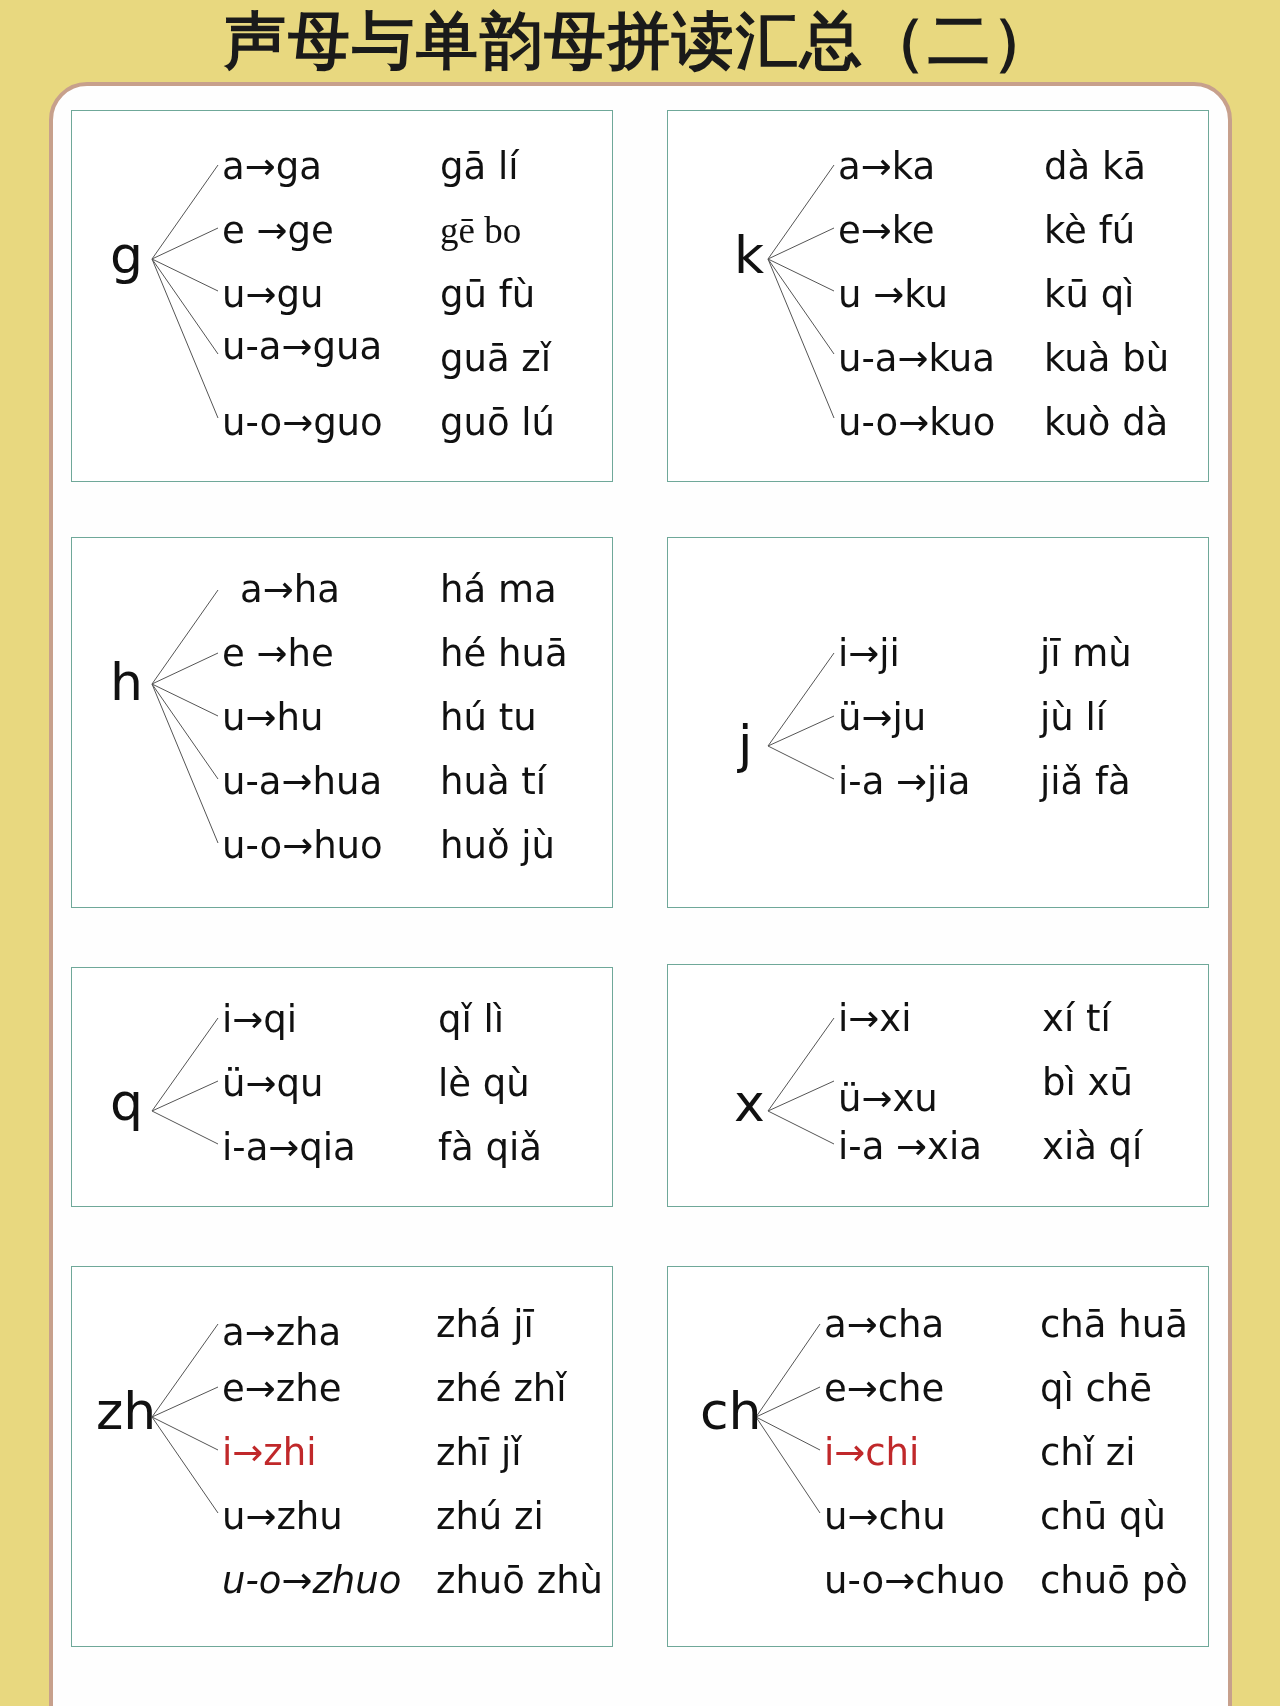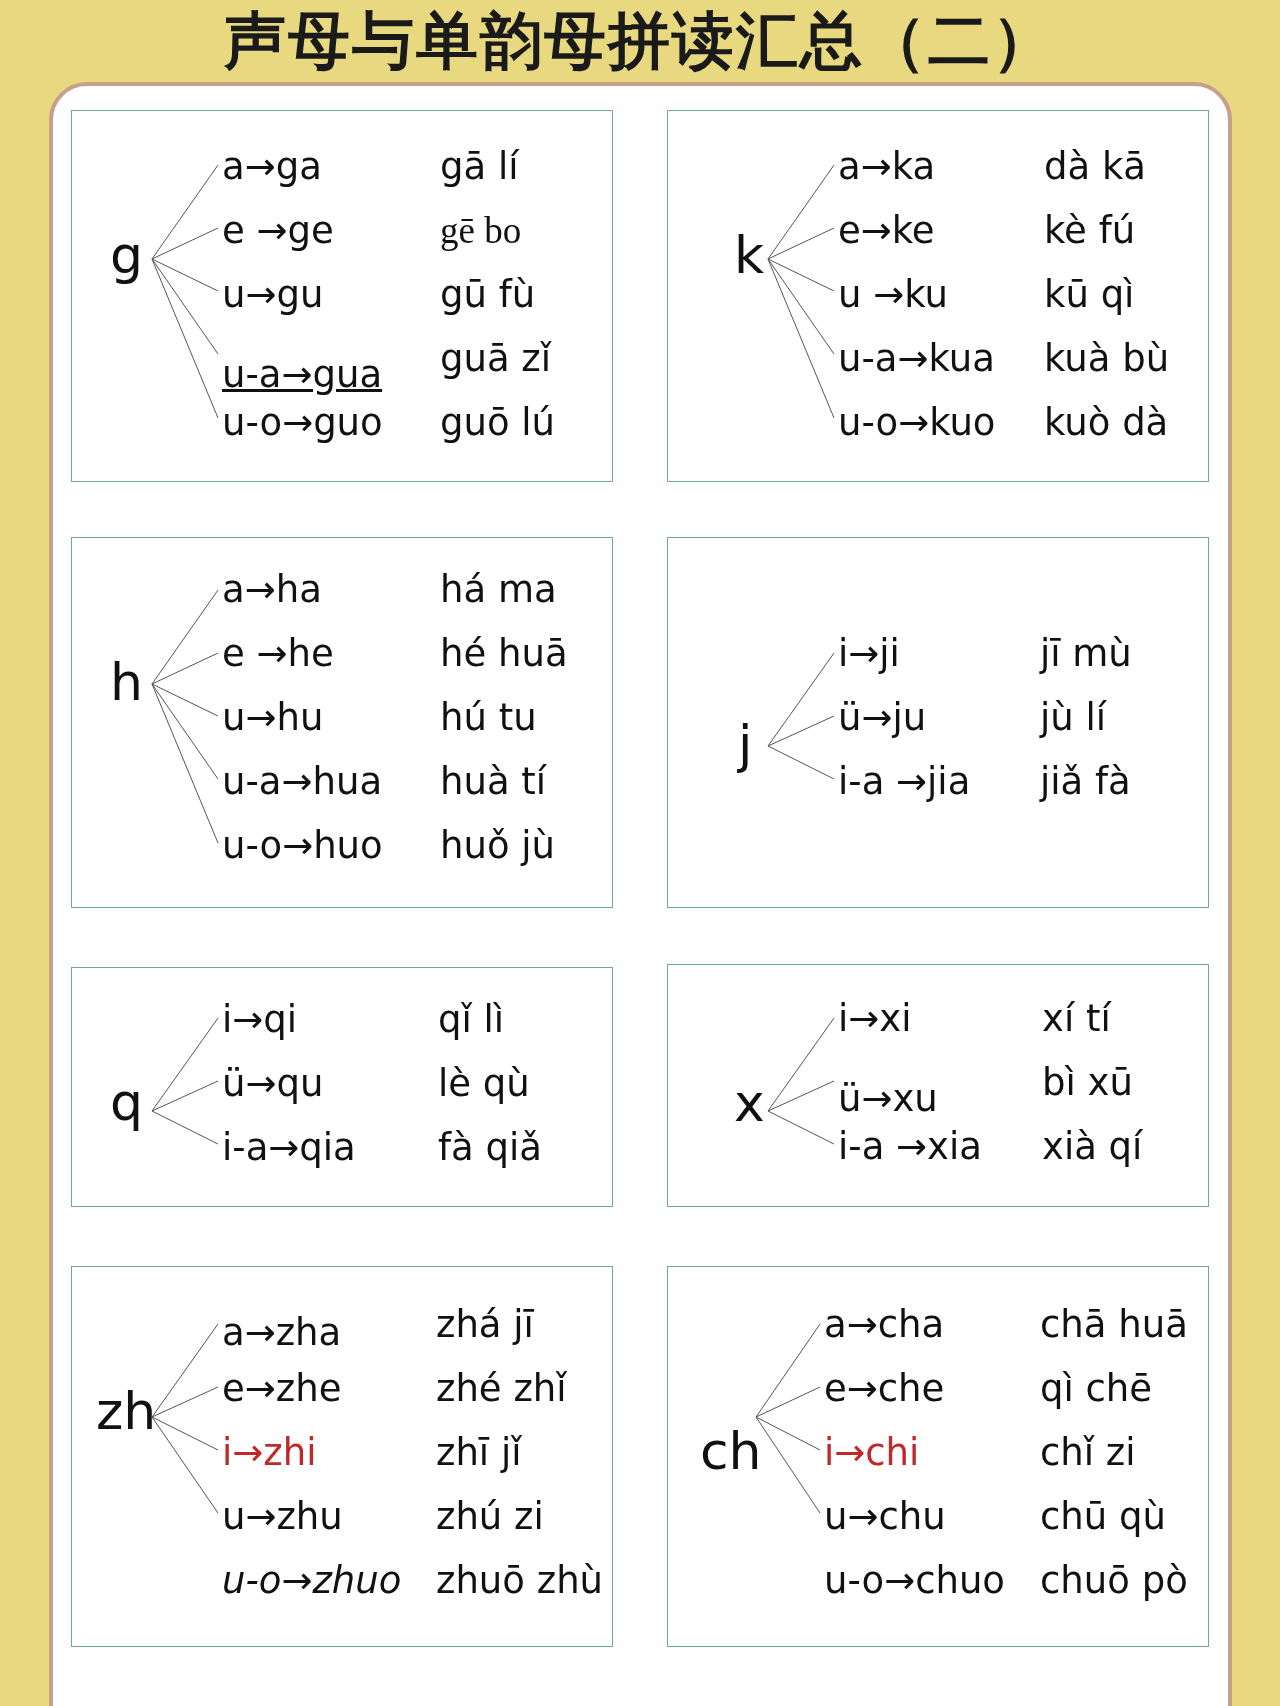--- a/index.html
+++ b/index.html
@@ -52,21 +52,21 @@
       <line x1="80" y1="148" x2="146" y2="117"></line>
       <line x1="80" y1="148" x2="146" y2="180"></line>
       <line x1="80" y1="148" x2="146" y2="243"></line>
       <line x1="80" y1="148" x2="146" y2="307"></line>
     </g>
   </svg>
   <span class="initial" style="left:38px;top:118px;">g</span>
   <span class="row" style="left:150px;top:34px;">a→ga</span>
   <span class="row" style="left:150px;top:98px;">e →ge</span>
   <span class="row" style="left:150px;top:162px;">u→gu</span>
-  <span class="row" style="left:150px;top:242px;text-decoration:underline;">u-a→gua</span>
+  <span class="row" style="left:150px;top:214px;">u-a→gua</span>
   <span class="row" style="left:150px;top:290px;">u-o→guo</span>
   <span class="word" style="left:368px;top:34px;">gā lí</span>
   <span class="word" style="left:368px;top:98px;font-family:Liberation Serif, serif;">gē bo</span>
   <span class="word" style="left:368px;top:162px;">gū fù</span>
   <span class="word" style="left:368px;top:226px;">guā zǐ</span>
   <span class="word" style="left:368px;top:290px;">guō lú</span>
 </div>
 
 <div class="card" style="left:667px;top:110px;width:542px;height:372px;">
   <svg class="lines" width="542" height="372">
@@ -95,21 +95,21 @@
   <svg class="lines" width="542" height="371">
     <g stroke="#555" stroke-width="1" fill="none">
       <line x1="80" y1="146" x2="146" y2="52"></line>
       <line x1="80" y1="146" x2="146" y2="115"></line>
       <line x1="80" y1="146" x2="146" y2="178"></line>
       <line x1="80" y1="146" x2="146" y2="241"></line>
       <line x1="80" y1="146" x2="146" y2="305"></line>
     </g>
   </svg>
   <span class="initial" style="left:38px;top:118px;">h</span>
-  <span class="row" style="left:150px;top:30px;">a→ha</span>
+  <span class="row" style="left:168px;top:30px;">a→ha</span>
   <span class="row" style="left:150px;top:94px;">e →he</span>
   <span class="row" style="left:150px;top:158px;">u→hu</span>
   <span class="row" style="left:150px;top:222px;">u-a→hua</span>
   <span class="row" style="left:150px;top:286px;">u-o→huo</span>
   <span class="word" style="left:368px;top:30px;">há ma</span>
   <span class="word" style="left:368px;top:94px;">hé huā</span>
   <span class="word" style="left:368px;top:158px;">hú tu</span>
   <span class="word" style="left:368px;top:222px;">huà tí</span>
   <span class="word" style="left:368px;top:286px;">huǒ jù</span>
 </div>
@@ -189,21 +189,21 @@
 
 <div class="card" style="left:667px;top:1266px;width:542px;height:381px;">
   <svg class="lines" width="542" height="381">
     <g stroke="#555" stroke-width="1" fill="none">
       <line x1="88" y1="150" x2="152" y2="57"></line>
       <line x1="88" y1="150" x2="152" y2="120"></line>
       <line x1="88" y1="150" x2="152" y2="183"></line>
       <line x1="88" y1="150" x2="152" y2="246"></line>
     </g>
   </svg>
-  <span class="initial" style="left:32px;top:118px;margin-top:40px;">ch</span>
+  <span class="initial" style="left:32px;top:118px;">ch</span>
   <span class="row" style="left:156px;top:36px;">a→cha</span>
   <span class="row" style="left:156px;top:100px;">e→che</span>
   <span class="row red" style="left:156px;top:164px;">i→chi</span>
   <span class="row" style="left:156px;top:228px;">u→chu</span>
   <span class="row" style="left:156px;top:292px;">u-o→chuo</span>
   <span class="word" style="left:372px;top:36px;">chā huā</span>
   <span class="word" style="left:372px;top:100px;">qì chē</span>
   <span class="word" style="left:372px;top:164px;">chǐ zi</span>
   <span class="word" style="left:372px;top:228px;">chū qù</span>
   <span class="word" style="left:372px;top:292px;">chuō pò</span>

